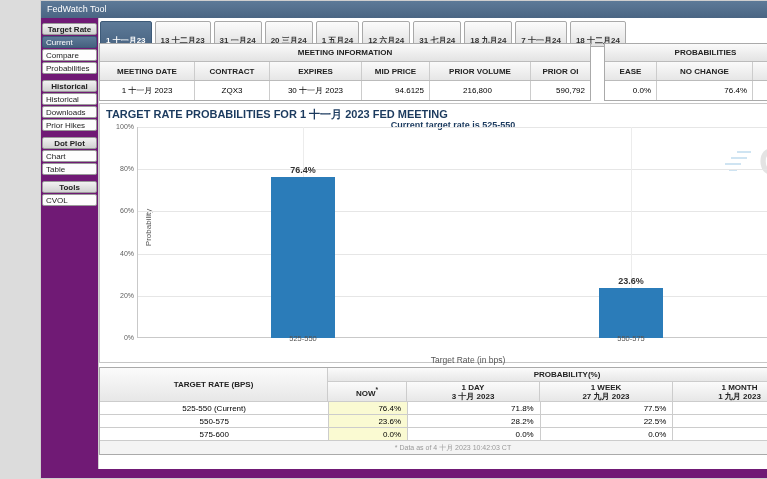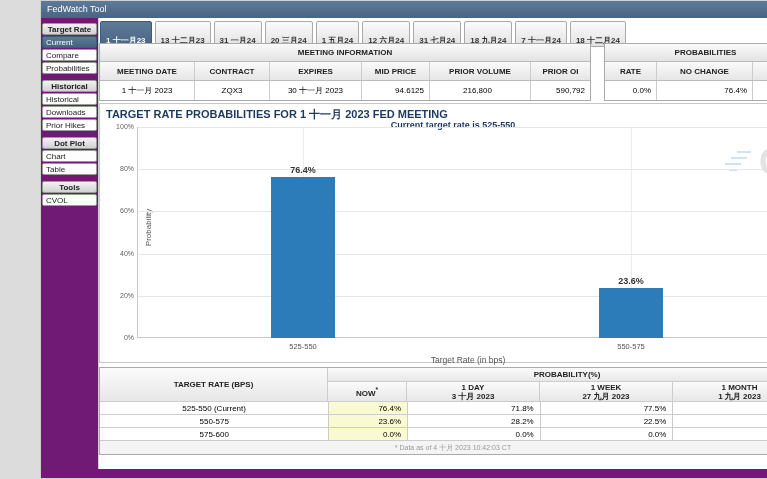--- a/index.html
+++ b/index.html
@@ -60,21 +60,21 @@
   .chart-subtitle { position:absolute; left:0; top:16px; width:100%; text-align:center; font-size:9px; font-weight:bold; color:#1b3a5e; }
   .hamburger { position:absolute; right:9px; top:5px; width:14px; cursor:pointer; }
   .hamburger div { height:2px; background:#666; margin-bottom:2px; }
   .plot { position:absolute; left:37px; top:23px; width:660px; height:211px; border-left:1px solid #c9c9c9; border-bottom:1px solid #c9c9c9; }
   .gridline-h { position:absolute; left:0; width:660px; height:1px; background:#e6e6e6; }
   .gridline-v { position:absolute; top:0; width:1px; height:211px; background:#ececec; }
   .ytick { position:absolute; width:30px; text-align:right; font-size:7px; color:#606060; }
   .ylabel { position:absolute; left:-20px; top:96px; font-size:8px; color:#555; transform:rotate(-90deg); transform-origin:center; width:60px; text-align:center; }
   .bar { position:absolute; width:64px; cursor:pointer; }
   .bar-label { position:absolute; width:70px; text-align:center; font-size:9px; font-weight:bold; color:#333; }
-  .cat-label { position:absolute; top:215px; width:80px; text-align:center; font-size:7.5px; color:#555; }
+  .cat-label { position:absolute; top:207px; width:80px; text-align:center; font-size:7.5px; color:#555; }
   .xlabel { position:absolute; top:228px; left:0; width:660px; text-align:center; font-size:8.5px; color:#555; }
   .watermark { position:absolute; right:10px; top:14px; font-size:36px; font-weight:bold; color:#e3e3e3; font-family:"Liberation Sans",sans-serif; }
   .wm-dashes { position:absolute; right:44px; top:22px; }
   
   .btable { position:absolute; left:58px; top:366px; width:708px; border:1px solid #aaa; background:#fff; font-size:8px; }
   .bt-row { display:flex; }
   .bt-cell { border-right:1px solid #ccc; border-bottom:1px solid #ccc; overflow:hidden; }
   .bt-cell:last-child { border-right:none;text-align:center; }
   .hdr-bg { background:linear-gradient(#fbfbfb,#e7e7e7); font-weight:bold; color:#222; }
   .w-rate { width:230px; } .w-now { width:79px; } .w-per { width:133px; }
@@ -147,21 +147,21 @@
         <div class="p-cell c" style="width: 92px;">30 十一月 2023</div>
         <div class="p-cell r" style="width: 68px;">94.6125</div>
         <div class="p-cell r" style="width: 101px; text-align: center;">216,800</div>
         <div class="p-cell r" style="width: 59px;">590,792</div>
       </div>
   </div>
 
   <div class="panel" style="left:563px; width:203px;">
     <div class="p-title">PROBABILITIES</div>
     <div class="p-row hdr" id="pp-hdr">
-        <div class="p-cell" style="width: 52px;">RATE</div>
+        <div class="p-cell" style="width: 52px;">EASE</div>
         <div class="p-cell" style="width: 96px;">NO CHANGE</div>
         <div class="p-cell" style="width: 53px;">HIKE</div>
       </div>
     <div class="p-row" id="pp-val">
         <div class="p-cell r" style="width: 52px;">0.0%</div>
         <div class="p-cell r" style="width: 96px;">76.4%</div>
         <div class="p-cell r" style="width: 53px;">23.6%</div>
       </div>
   </div>
 

